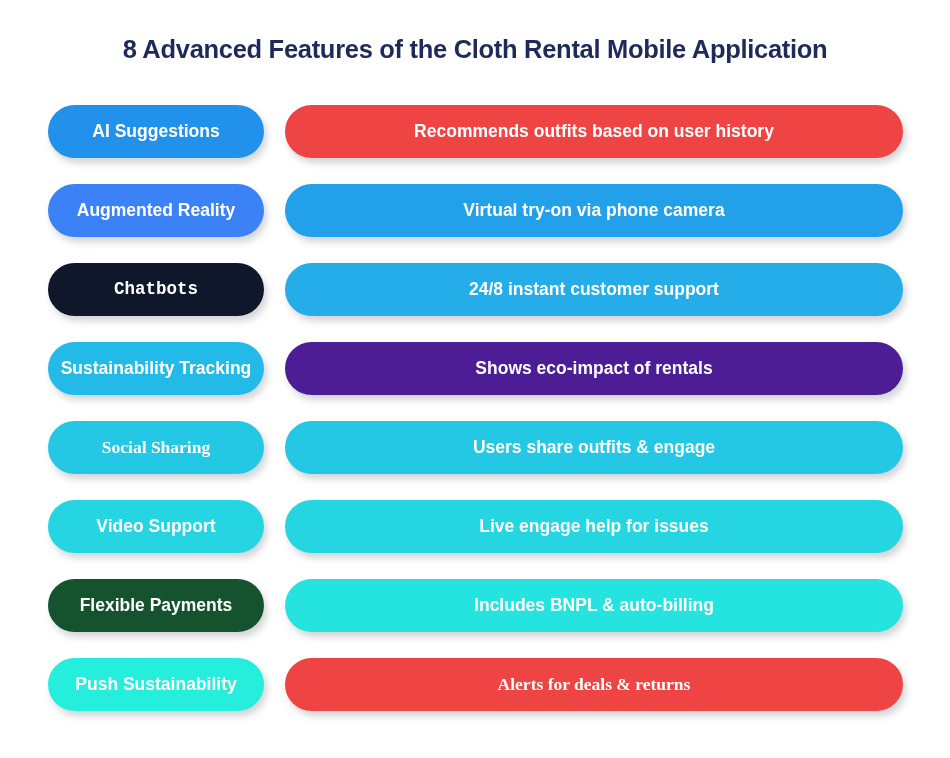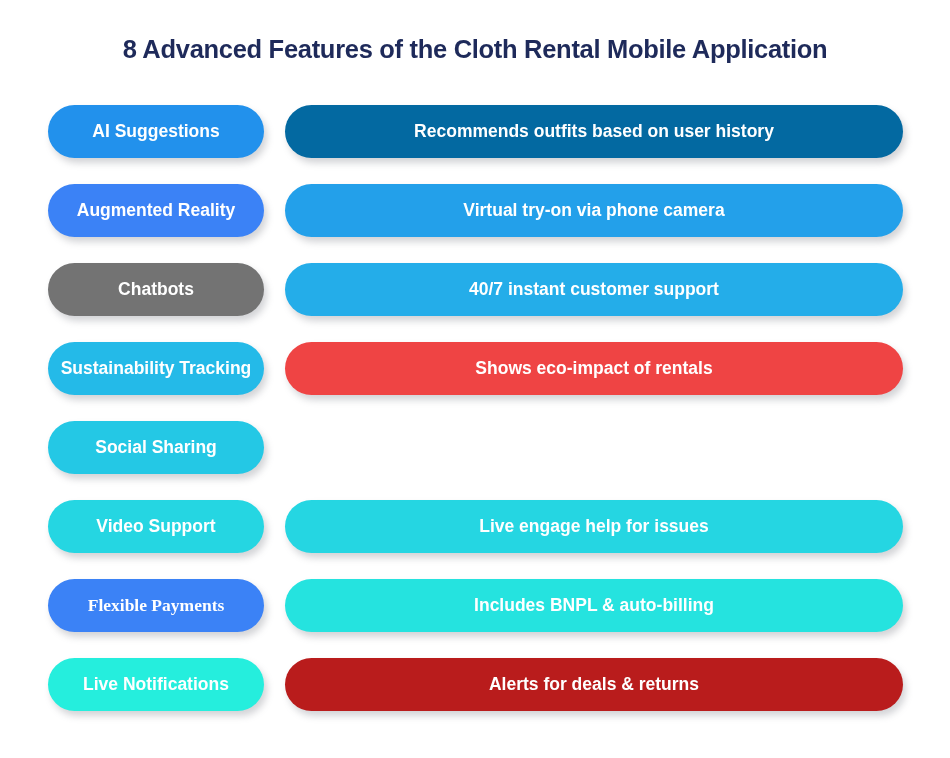--- a/index.html
+++ b/index.html
@@ -90,72 +90,75 @@
 
 <div class="infographic">
 
   <div class="title">8 Advanced Features of the Cloth Rental Mobile Application</div>
 
   <div class="rows">
       <div class="row">
         <div class="pill pill-label" style="background: rgb(34, 145, 236);">
           <span class="txt">AI Suggestions</span>
         </div>
-        <div class="pill pill-desc" style="background: #0369a1;">
+        <div class="pill pill-desc" style="background: #ef4444;">
           <span class="txt">Recommends outfits based on user history</span>
         </div>
       </div>
       <div class="row">
         <div class="pill pill-label" style="background: #3b82f6;">
           <span class="txt">Augmented Reality</span>
         </div>
         <div class="pill pill-desc" style="background: rgb(35, 160, 234);">
           <span class="txt">Virtual try-on via phone camera</span>
         </div>
       </div>
       <div class="row">
-        <div class="pill pill-label" style="background: #737373;">
+        <div class="pill pill-label" style="background: #0f172a; font-family: Liberation Mono, monospace;">
           <span class="txt">Chatbots</span>
         </div>
         <div class="pill pill-desc" style="background: rgb(36, 173, 233);">
-          <span class="txt">40/7 instant customer support</span>
+          <span class="txt">24/8 instant customer support</span>
         </div>
       </div>
       <div class="row">
         <div class="pill pill-label" style="background: rgb(36, 186, 232);">
           <span class="txt">Sustainability Tracking</span>
         </div>
-        <div class="pill pill-desc" style="background: #ef4444;">
+        <div class="pill pill-desc" style="background: #4c1d95;">
           <span class="txt">Shows eco-impact of rentals</span>
         </div>
       </div>
       <div class="row">
-        <div class="pill pill-label" style="background: rgb(36, 200, 229);">
+        <div class="pill pill-label" style="background: rgb(36, 200, 229); font-family: Liberation Serif, serif;">
           <span class="txt">Social Sharing</span>
+        </div>
+        <div class="pill pill-desc" style="background: rgb(36, 200, 229);">
+          <span class="txt">Users share outfits &amp; engage</span>
         </div>
       </div>
       <div class="row">
         <div class="pill pill-label" style="background: rgb(37, 214, 226);">
           <span class="txt">Video Support</span>
         </div>
         <div class="pill pill-desc" style="background: rgb(37, 214, 226);">
           <span class="txt">Live engage help for issues</span>
         </div>
       </div>
       <div class="row">
-        <div class="pill pill-label" style="background: #3b82f6; font-family: Liberation Serif, serif;">
+        <div class="pill pill-label" style="background: #14532d;">
           <span class="txt">Flexible Payments</span>
         </div>
         <div class="pill pill-desc" style="background: rgb(37, 227, 223);">
           <span class="txt">Includes BNPL &amp; auto-billing</span>
         </div>
       </div>
       <div class="row">
         <div class="pill pill-label" style="background: rgb(37, 238, 221);">
-          <span class="txt">Live Notifications</span>
+          <span class="txt">Push Sustainability</span>
         </div>
-        <div class="pill pill-desc" style="background: #b91c1c;">
+        <div class="pill pill-desc" style="background: #ef4444; font-family: Liberation Serif, serif;">
           <span class="txt">Alerts for deals &amp; returns</span>
         </div>
       </div>
     </div>
 
 </div>
 
 </body></html>

